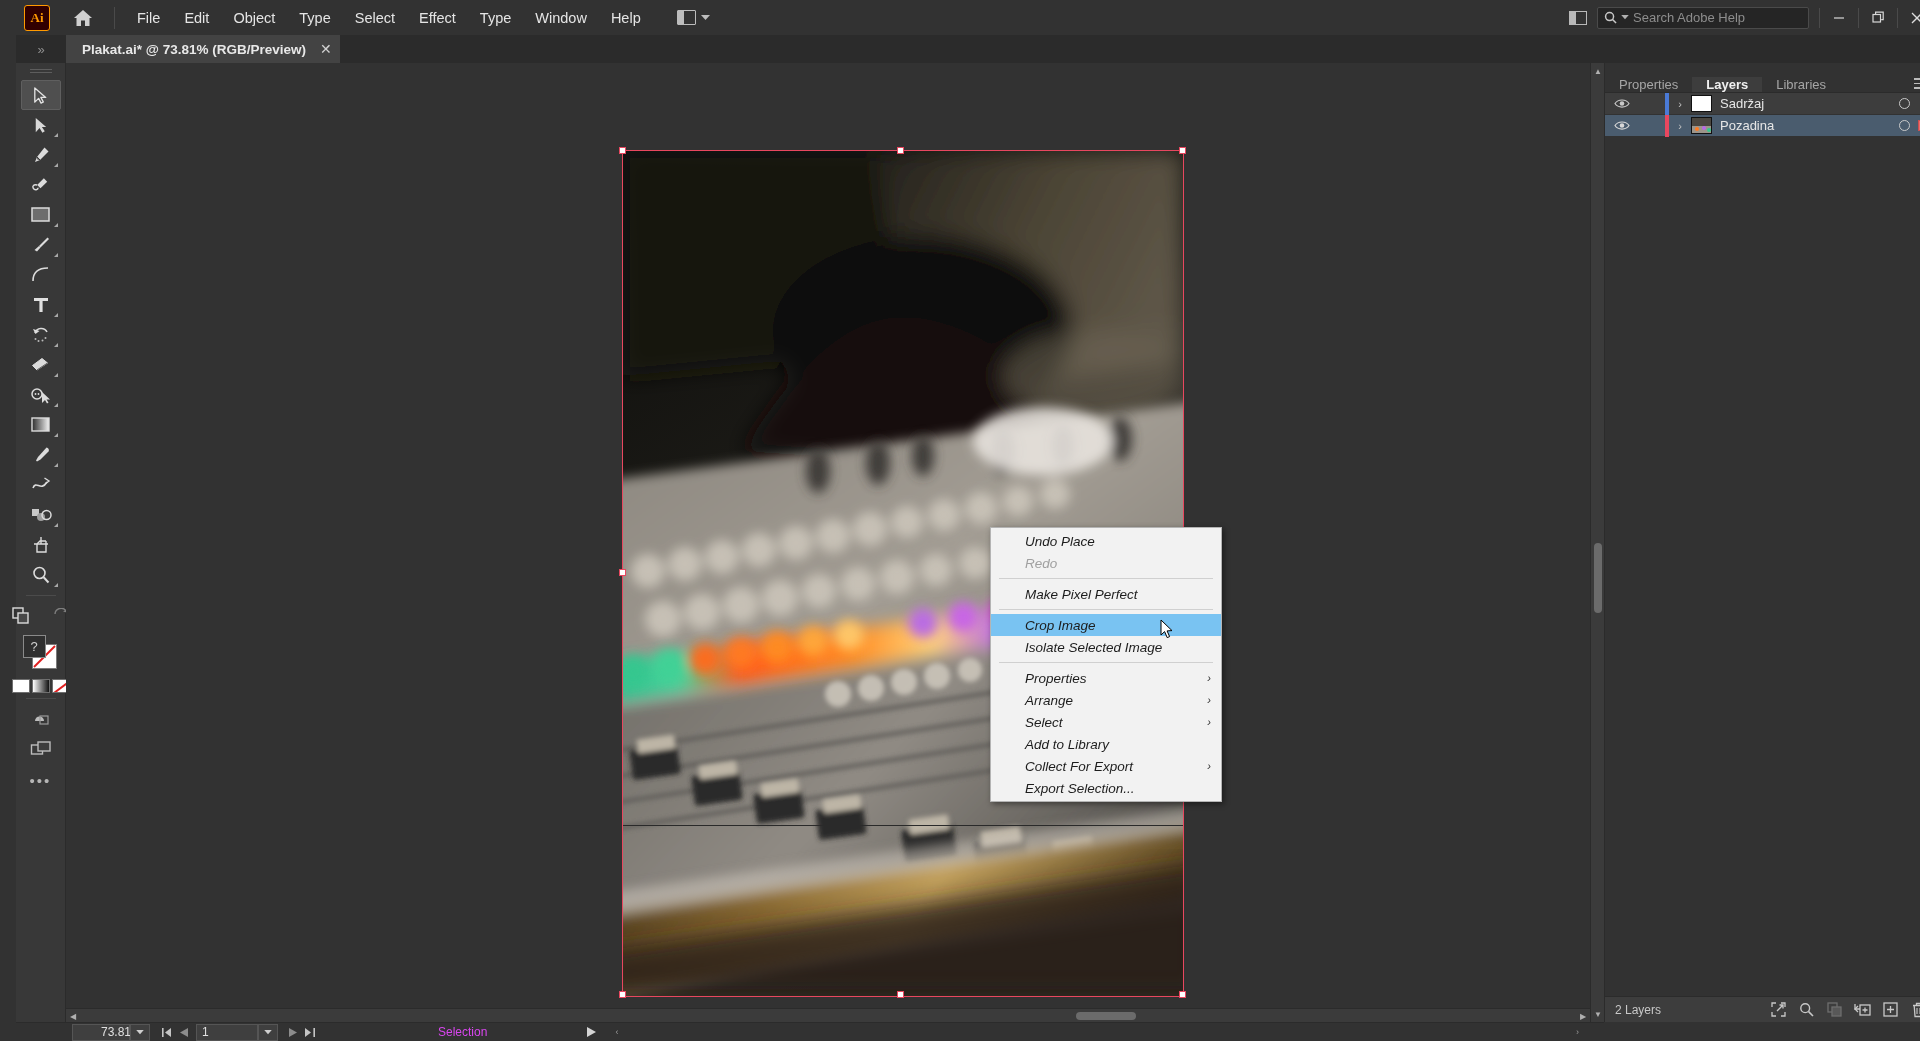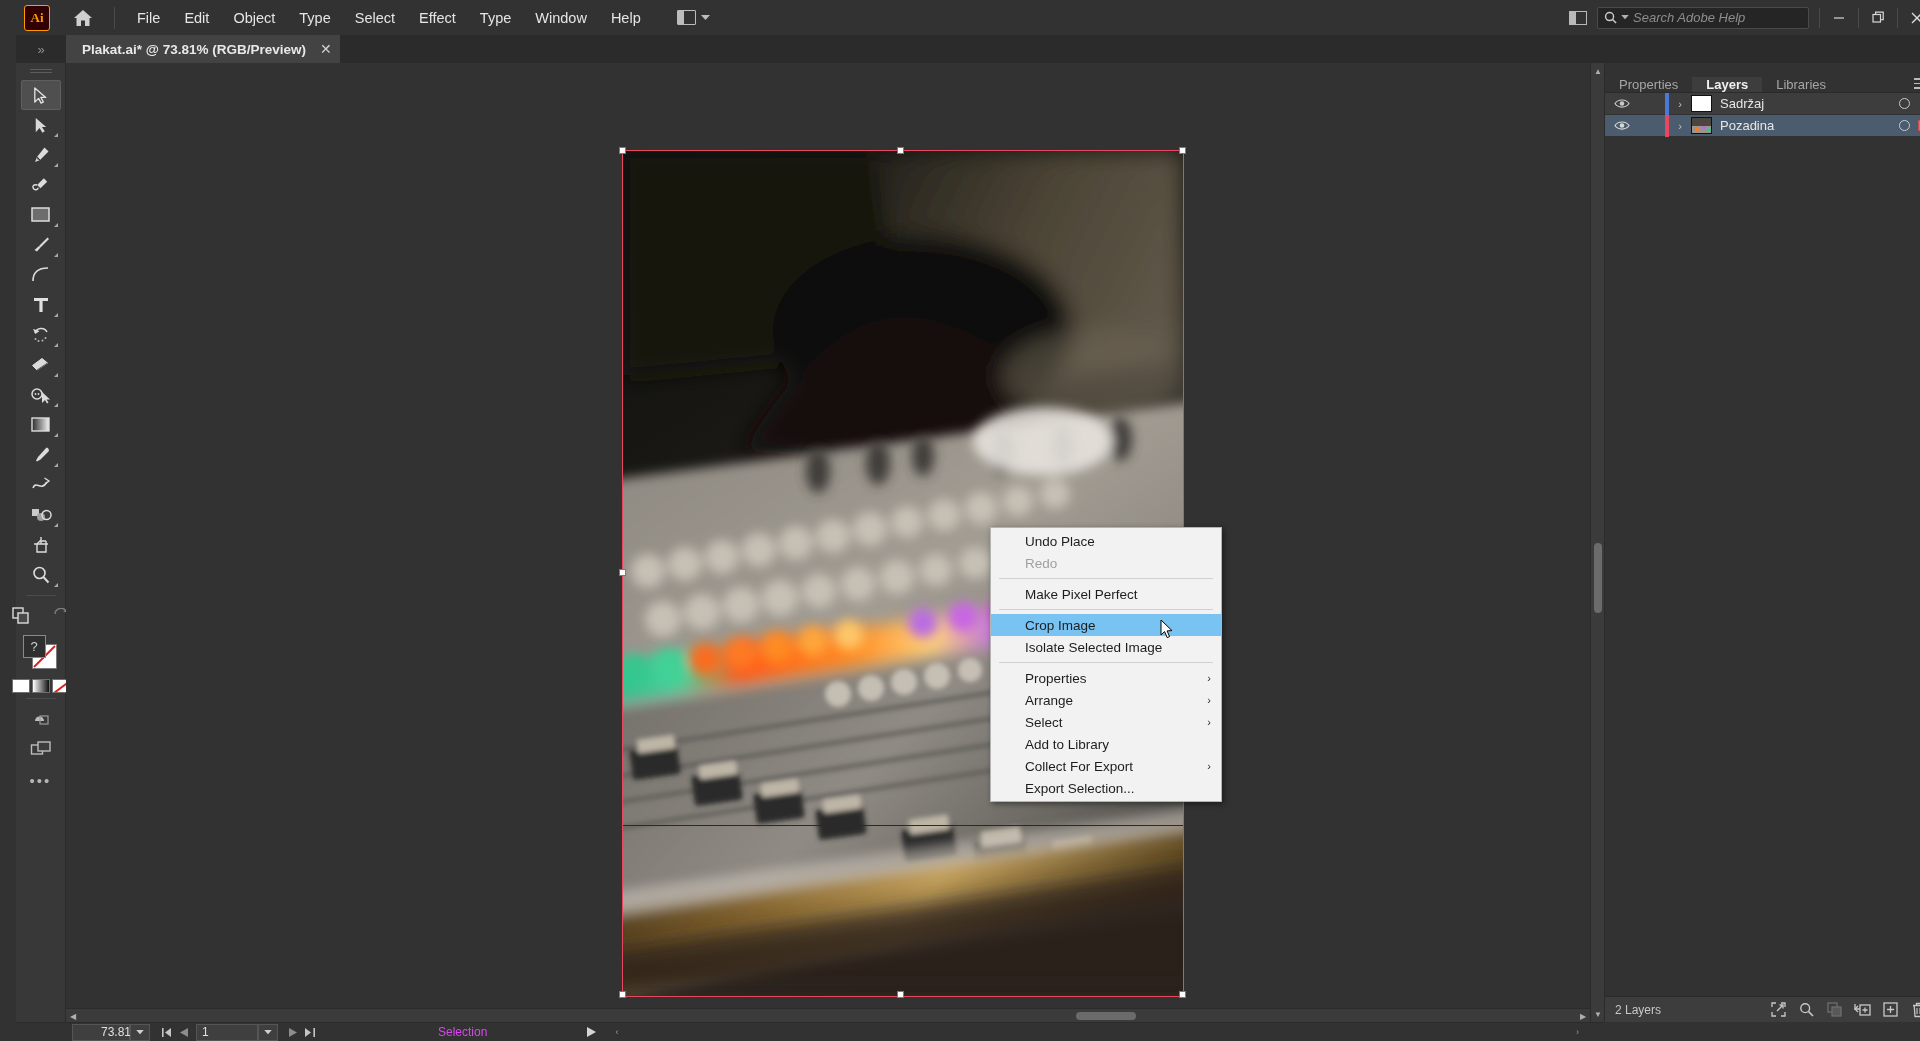--- a/index.html
+++ b/index.html
@@ -51,21 +51,21 @@
     width: 30px; height: 24px; display: flex; align-items: center; justify-content: center;
     margin-right: 4px;
   }
   .pt-glyph { width: 18px; height: 14px; border: 1.6px solid #b9b9b9; display: flex; }
   .pt-glyph i { width: 6px; background: #b9b9b9; }
   .search-box {
     width: 212px; height: 22px; background: #252525; border: 1px solid #4a4a4a;
     border-radius: 2px; display: flex; align-items: center; gap: 4px;
     padding: 0 6px; margin-right: 10px;
   }
-  .search-box .ph { color: #8d8d8d; font-size: 13px; font-style: italic; }
+  .search-box .ph { color: #8d8d8d; font-size: 13px; }
   .win-btns { display: flex; align-items: center; height: 35px; }
   .win-btn {
     width: 38px; height: 35px; display: flex; align-items: center; justify-content: center;
     color: #cfcfcf;
   }
   .vdiv { width:1px; height:20px; background:#4a4a4a; }
 
   
   #tabbar {
     position: absolute; left: 0; top: 35px; width: 1920px; height: 28px;
@@ -151,21 +151,21 @@
   .vscroll .arr {
     position: absolute; left: 0; width: 14px; height: 16px;
     display: flex; align-items: center; justify-content: center; color: #b0b0b0; font-size: 8px;
   }
 
   
   #ctxmenu {
     position: absolute; left: 974px; top: 527px; width: 232px;
     background: #f2f2f2; border: 1px solid #b4b4b4;
     box-shadow: 2px 2px 6px rgba(0,0,0,.45);
-    padding: 2px 0; z-index: 50;
+    padding: 2px 0; z-index: 50; font-style: italic;
   }
   .ctx-item {
     height: 22px; display: flex; align-items: center;
     padding: 0 10px 0 34px; font-size: 13.5px; color: #1d1d1d; position: relative;
   }
   .ctx-item.disabled { color: #a0a0a0; }
   .ctx-item.sel { background: #79c3f2; }
   .ctx-sep { height: 1px; background: #d0d0d0; margin: 4px 8px; }
   .ctx-arrow { position: absolute; right: 10px; color: #2a2a2a; font-size: 11px; }
   .cursor-arrow { position: absolute; left: 1144px; top: 619px; z-index: 60; }

